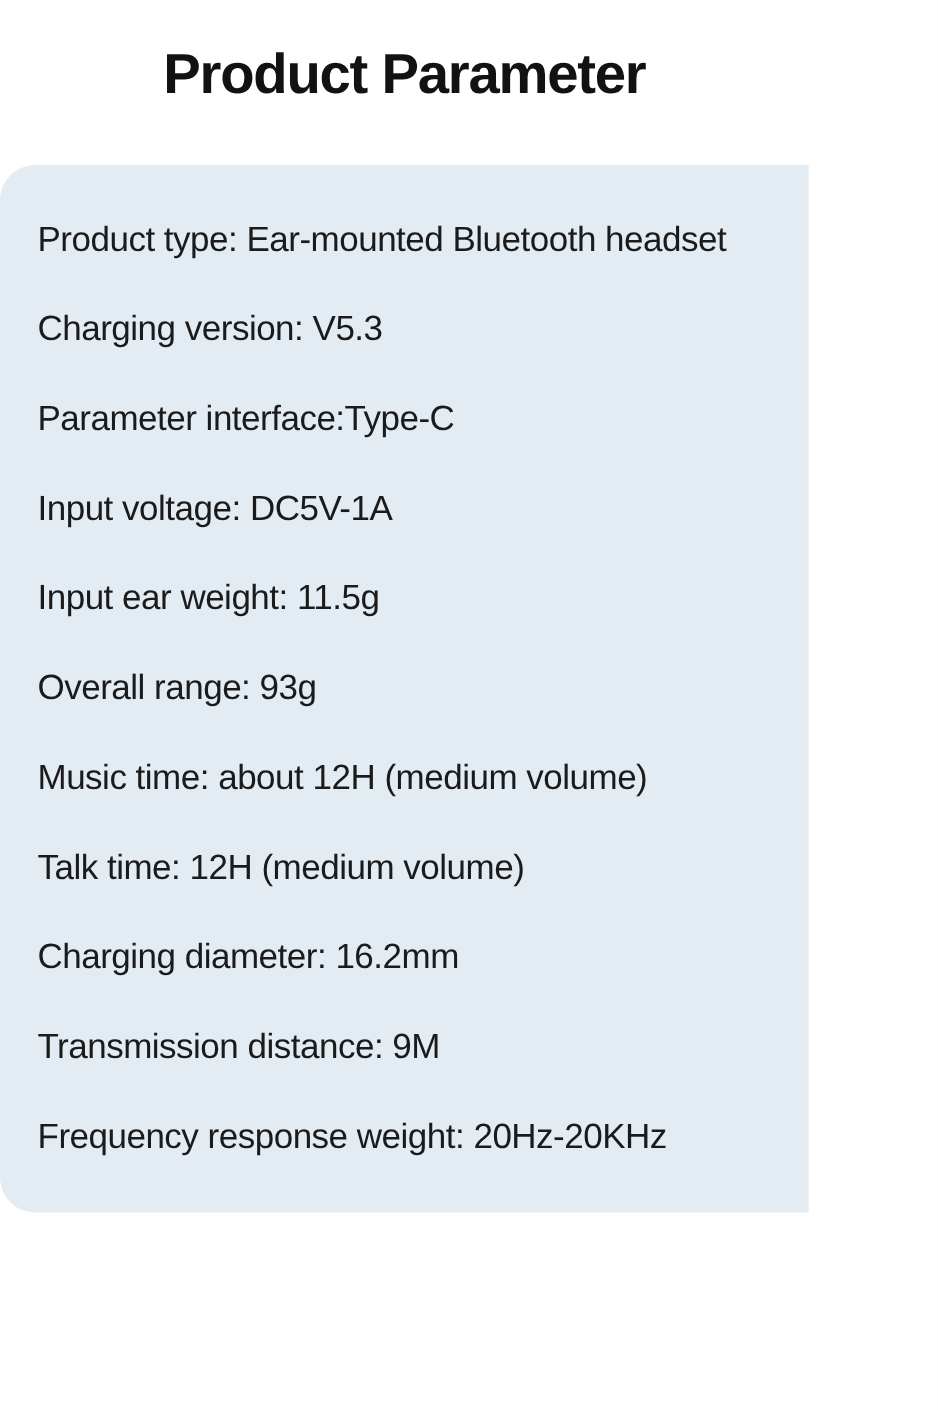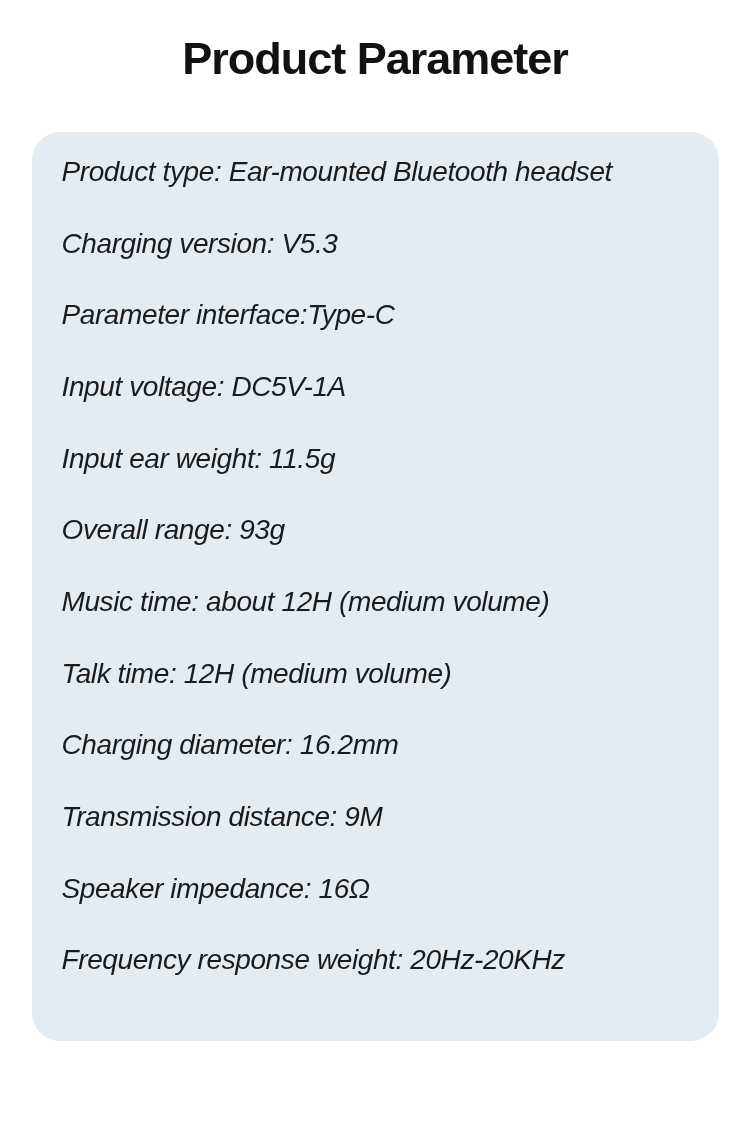--- a/index.html
+++ b/index.html
@@ -10,21 +10,21 @@
   }
   * { margin: 0; padding: 0; box-sizing: border-box; }
   html, body {
     background: var(--page-bg);
   }
   body {
     font-family: "Liberation Sans", sans-serif;
   }
   .page {
     position: relative;
-    width: 750px;
+    width: 647px;
     height: 1128px;
     background: var(--page-bg);
     overflow: hidden;
   }
   .page-title {
     padding-top: 36px;
     text-align: center;
     font-size: 45px;
     line-height: 1.0;
     font-weight: 700;
@@ -34,22 +34,21 @@
   .param-card {
     width: 687px;
     margin: 51px auto 0;
     background: var(--card-bg);
     border-radius: 28px;
     padding: 4px 24px 45px 30px;
   }
   .spec-row {
     height: 71.7px;
     display: flex;
-    align-items: center;
-    font-style: italic;
+    align-items: flex-end;
   }
   .spec-text {
     font-size: 28px;
     letter-spacing: -0.4px;
     color: var(--text-color);
     white-space: nowrap;
   }
 </style>
 </head>
 <body>
@@ -83,20 +82,17 @@
     <div class="spec-row">
       <span class="spec-text">Talk time: 12H (medium volume)</span>
     </div>
     <div class="spec-row">
       <span class="spec-text">Charging diameter: 16.2mm</span>
     </div>
     <div class="spec-row">
       <span class="spec-text">Transmission distance: 9M</span>
     </div>
     <div class="spec-row">
-      <span class="spec-text">Speaker impedance: 16Ω</span>
-    </div>
-    <div class="spec-row">
       <span class="spec-text">Frequency response weight: 20Hz-20KHz</span>
     </div>
   </div>
 
 </div>
 
 </body></html>

